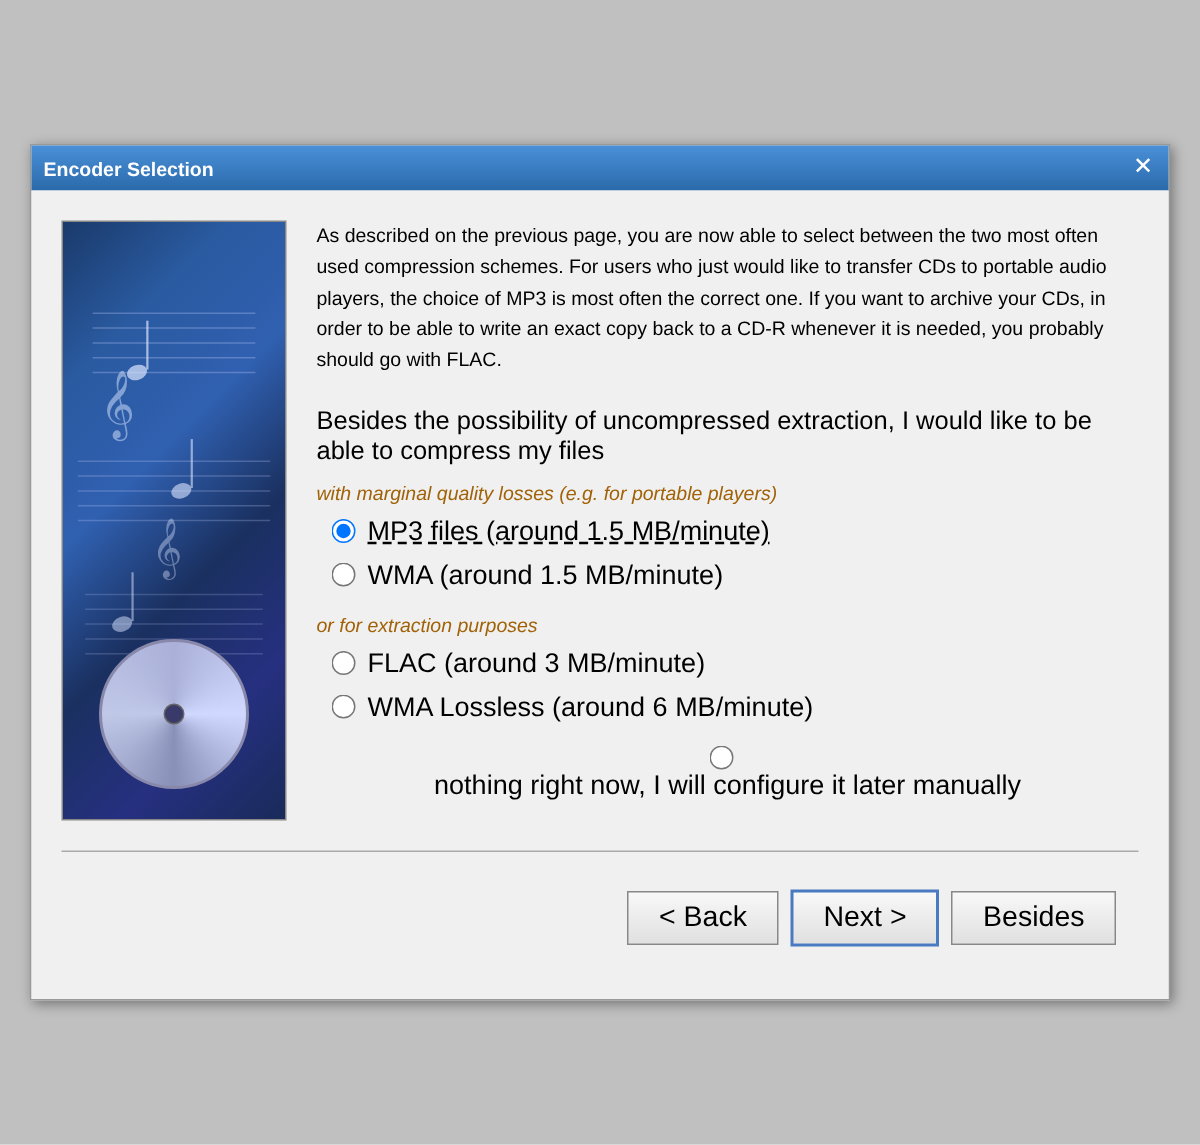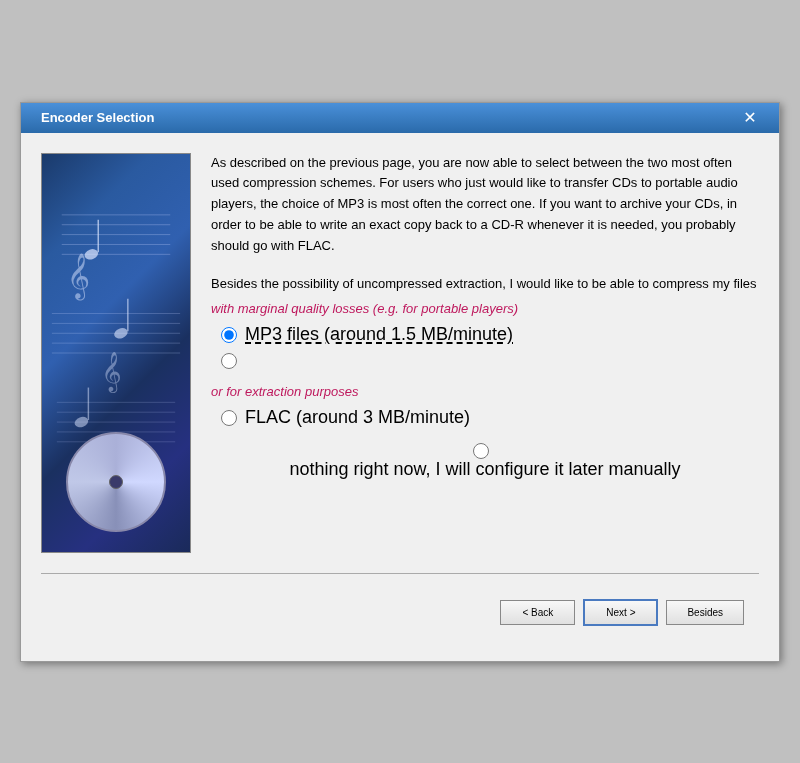--- a/index.html
+++ b/index.html
@@ -15,21 +15,21 @@
     }
     .window {
       width: 760px;
       background: #f0f0f0;
       border: 1px solid #999;
       box-shadow: 2px 2px 8px rgba(0,0,0,0.4);
     }
     .title-bar {
       background: linear-gradient(to bottom, #4a90d9, #2a6aaa);
       color: white;
-      padding: 6px 20px;
+      padding: 6px 8px;
       display: flex;
       justify-content: space-between;
       align-items: center;
       font-size: 13px;
       font-weight: 600;
       user-select: none;
     }
     .title-bar-close {
       width: 18px;
       height: 18px;
@@ -104,21 +104,21 @@
     .right-content {
       flex: 1;
     }
     .description-text {
       font-size: 13px;
       color: #000000;
       line-height: 1.6;
       margin-bottom: 20px;
     }
     .section-label {
-      font-size: 13px;
+      font-size: 17px;
       color: #000;
       margin-bottom: 10px;
     }
     .radio-group {
       margin-bottom: 15px;
       padding-left: 10px;
     }
     .radio-item {
       display: flex;
       align-items: center;
@@ -136,38 +136,38 @@
       color: #000;
       cursor: pointer;
     }
     .radio-item label.selected {
       text-decoration: underline dashed;
       text-underline-offset: 2px;
     }
     .section-title {
       font-size: 13px;
       font-style: italic;
-      color: #be185d;
+      color: #a16207;
       margin-bottom: 8px;
     }
     .divider {
       height: 1px;
       background: #aaa;
       margin: 15px 0;
     }
     .button-bar {
       display: flex;
       justify-content: flex-end;
       align-items: center;
       gap: 8px;
       padding: 10px 15px 15px 15px;
     }
     .btn {
       padding: 6px 20px;
-      font-size: 10px;
+      font-size: 19px;
       border: 1px solid #888;
       background: linear-gradient(to bottom, #f8f8f8, #e0e0e0);
       cursor: pointer;
       min-width: 75px;
       color: #000;
     }
     .btn-primary {
       border: 2px solid #4a7ac0;
       background: linear-gradient(to bottom, #f8f8f8, #e0e0e0);
     }
@@ -237,29 +237,34 @@
 
         <p class="section-title">with marginal quality losses (e.g. for portable players)</p>
 
         <div class="radio-group">
           <div class="radio-item">
             <input type="radio" name="encoder" id="mp3" checked="" style="">
             <label for="mp3" class="selected">MP3 files (around 1.5 MB/minute)</label>
           </div>
           <div class="radio-item">
             <input type="radio" name="encoder" id="wma" style="">
+            <label for="wma">WMA (around 1.5 MB/minute)</label>
           </div>
         </div>
 
         <p class="section-title">or for extraction purposes</p>
 
         <div class="radio-group">
           <div class="radio-item">
             <input type="radio" name="encoder" id="flac" style="">
             <label for="flac">FLAC (around 3 MB/minute)</label>
+          </div>
+          <div class="radio-item">
+            <input type="radio" name="encoder" id="wmalossless" style="">
+            <label for="wmalossless">WMA Lossless (around 6 MB/minute)</label>
           </div>
         </div>
 
         <div class="radio-item nothing-row">
           <input type="radio" name="encoder" id="nothing" style="">
           <label for="nothing">nothing right now, I will configure it later manually</label>
         </div>
       </div>
     </div>
 

